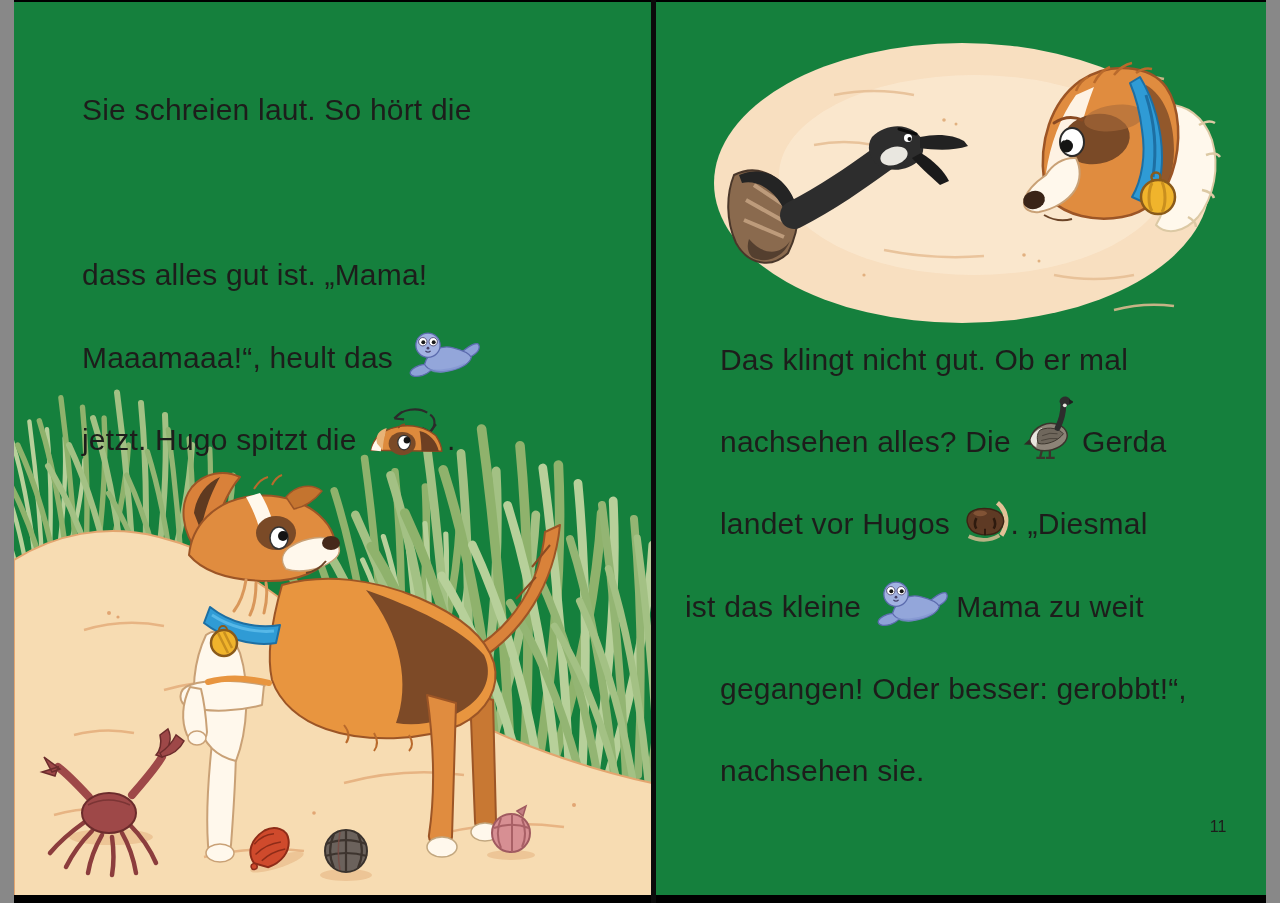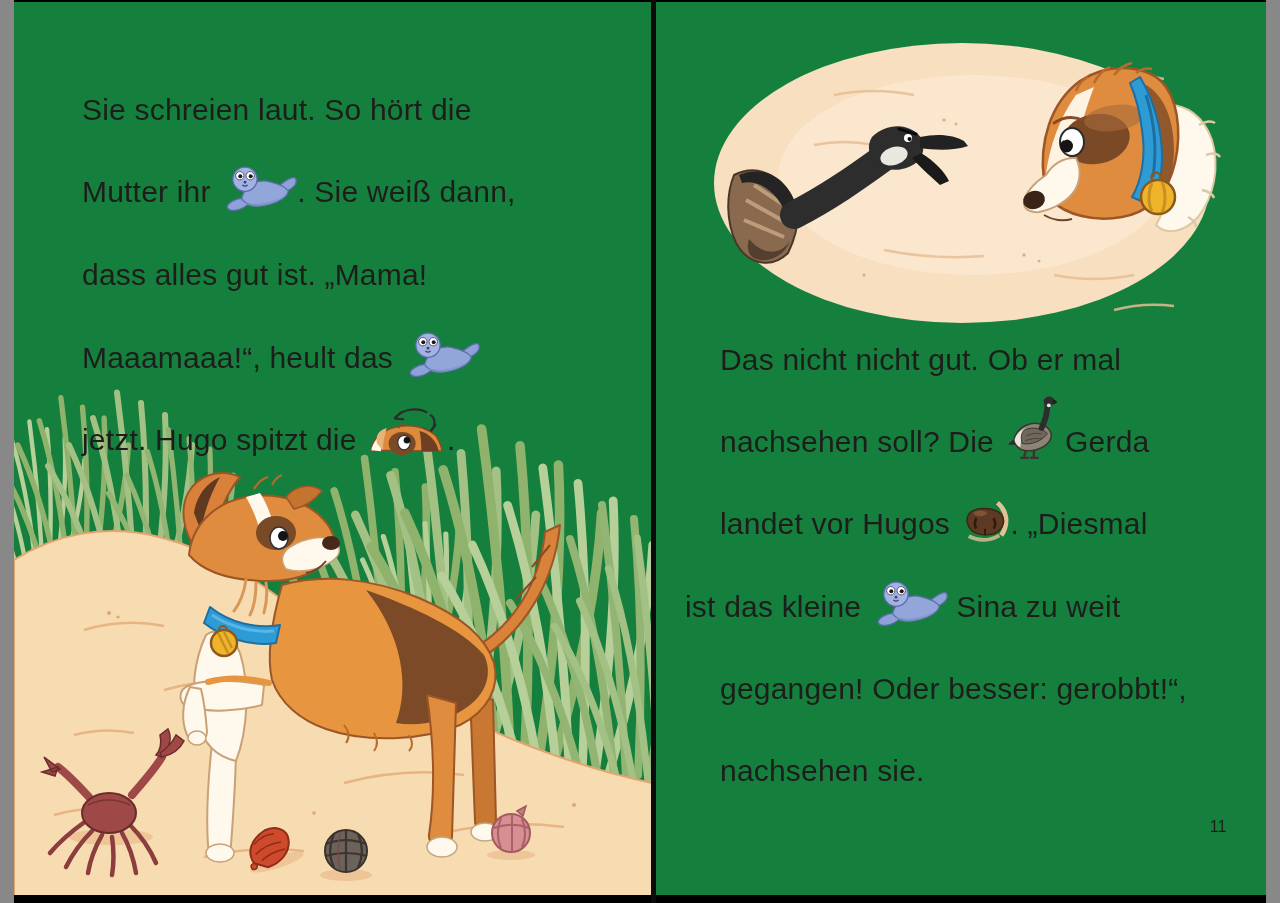--- a/index.html
+++ b/index.html
@@ -273,69 +273,62 @@
       <path d="M452,70 C460,95 463,125 459,152" stroke="#1d6fa3" stroke-width="3" fill="none"></path>
       <circle cx="462" cy="152" r="4.5" fill="none" stroke="#8a5a1a" stroke-width="2.5"></circle>
       <circle cx="464" cy="172" r="17" fill="#f0b42c" stroke="#8a5a1a" stroke-width="2.5"></circle>
       <path d="M458,158 C454,166 454,180 458,186 M468,157 C472,166 472,180 468,187" stroke="#c98f1f" stroke-width="3" fill="none"></path>
     </g>
   </svg>
 
   <div class="line" style="left:68px;top:88px">
     <span>Sie schreien laut. So hört die</span>
   </div>
-  <div class="line" style="left:68px;top:170px">
-    <span>Mutter ihr </span>
-    <svg class="icn icn-seal" viewBox="0 0 90 62">
-        <use href="#sym-seal"></use>
-      </svg>
-    <span>. Sie weiß dann,</span>
-  </div>
   <div class="line" style="left:68px;top:253px">
     <span>dass alles gut ist. „Mama!</span>
   </div>
   <div class="line" style="left:68px;top:336px">
     <span>Maaamaaa!“, heult das </span>
     <svg class="icn icn-seal" viewBox="0 0 90 62">
         <use href="#sym-seal"></use>
       </svg>
   </div>
   <div class="line" style="left:68px;top:418px">
     <span>jetzt. Hugo spitzt die </span>
     <svg class="icn icn-ears" viewBox="0 0 84 58">
         <use href="#sym-ears"></use>
       </svg>
     <span>.</span>
   </div>
 
   <div class="line" style="left:706px;top:338px">
-    <span>Das nicht </span>
+    <span>Das klingt </span>
     <span class="it">nicht</span>
     <span> gut. Ob er mal</span>
   </div>
   <div class="line" style="left:706px;top:420px">
-    <span>nachsehen soll? Die </span>
+    <span>nachsehen alles? Die </span>
     <svg class="icn icn-goose" viewBox="0 0 56 72">
         <use href="#sym-goose"></use>
       </svg>
     <span> Gerda</span>
   </div>
   <div class="line" style="left:706px;top:502px">
     <span>landet vor Hugos </span>
     <svg class="icn icn-nose" viewBox="0 0 54 48">
         <use href="#sym-nose"></use>
       </svg>
     <span>. „Diesmal</span>
   </div>
   <div class="line" style="left:671px;top:585px">
     <span>ist das kleine </span>
     <svg class="icn icn-seal" viewBox="0 0 90 62">
         <use href="#sym-seal"></use>
       </svg>
-    <span> Sina zu weit</span>
+    <span> Mama zu weit</span>
   </div>
   <div class="line" style="left:706px;top:667px">
     <span>gegangen! Oder besser: gerobbt!“,</span>
   </div>
   <div class="line" style="left:706px;top:749px">
     <span>nachsehen sie.</span>
   </div>
 
   <div class="pagenum">11</div>
 

